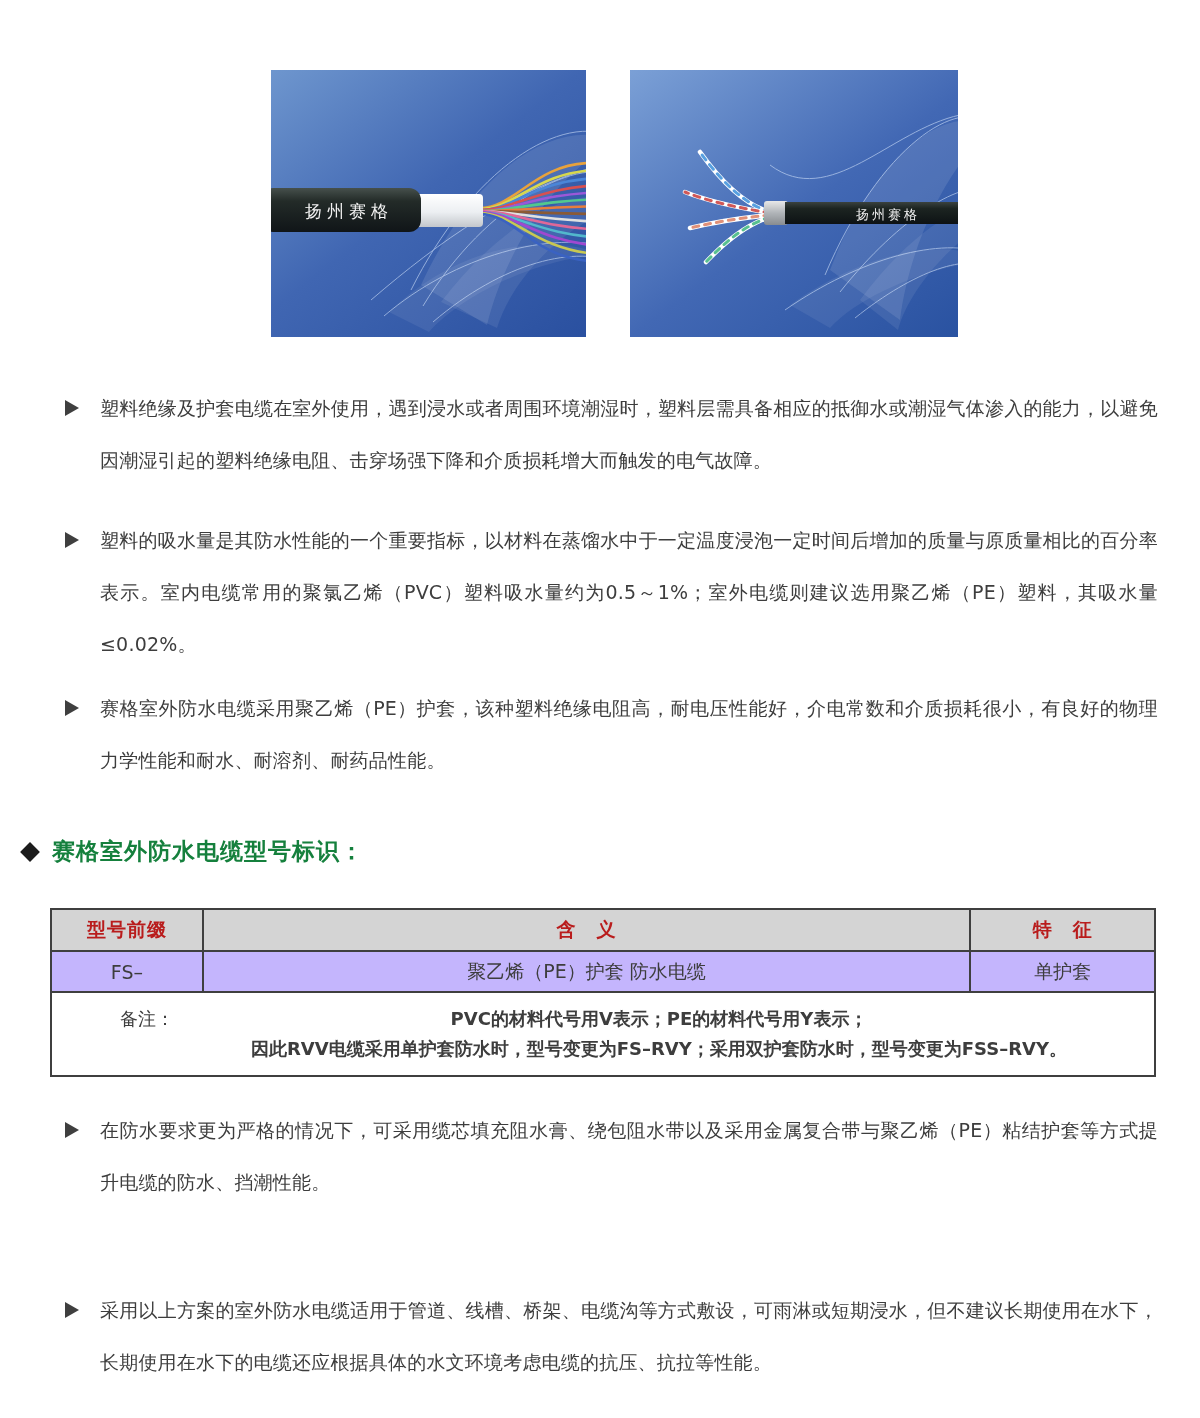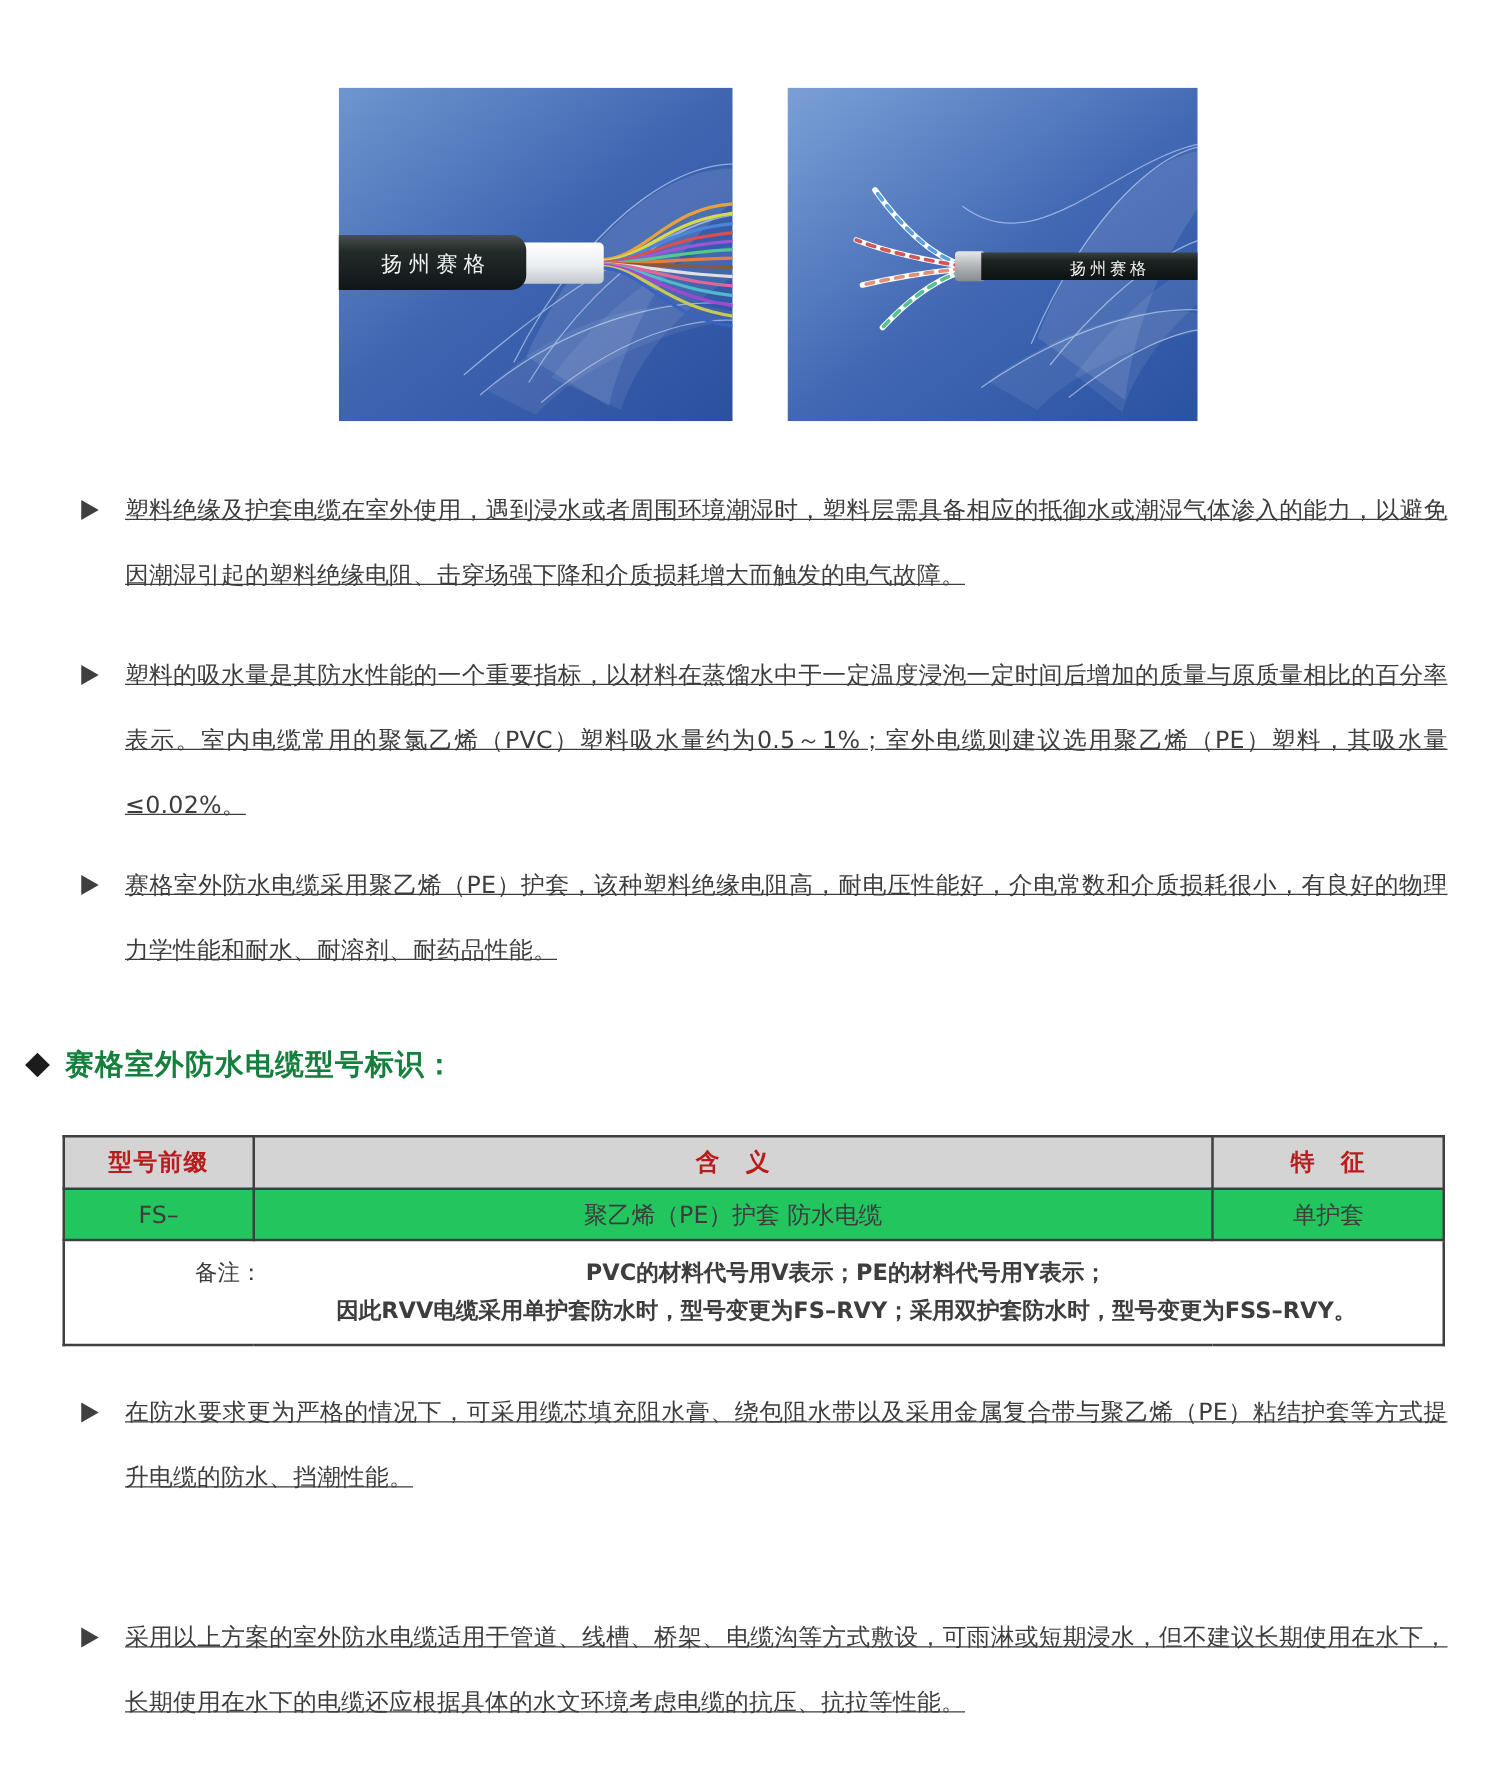--- a/index.html
+++ b/index.html
@@ -16,21 +16,21 @@
 
   
   .photo { position:absolute; top:70px; height:327px; overflow:hidden;padding-left:33px; }
   .photo.left  { left:238px; width:348px; }
   .photo.right { left:597px; width:361px; }
   .photo svg { display:block; }
 
   
   .bullet {
     position:absolute; left:63px; width:1095px;
-    display:flex; align-items:flex-start;text-decoration:underline;
+    display:flex; align-items:flex-start;
   }
   .tri-cell { flex:0 0 37px; position:relative; height:52px; }
   .tri-icon {
     position:absolute; left:2px; top:18px;
     width:0; height:0;
     border-left:14px solid #3f3f3f;
     border-top:8px solid transparent;
     border-bottom:8px solid transparent;
     display:block;
   }
@@ -62,22 +62,22 @@
     border:2px solid #3f3f3f;
     font-size:19px; color:#3d3d3d;
   }
   table.model-table th, table.model-table td {
     border:2px solid #3f3f3f; text-align:center; vertical-align:middle;
   }
   table.model-table th {
     background:#d4d4d4; height:42px; font-weight:700; color:#b91c1c;
     letter-spacing:1px;
   }
-  table.model-table td.data-cell { height:41px; background:#22c55e; }
-  td.note-cell { background:#ffffff; height:80px; text-align:left;padding-left:36px; }
+  table.model-table td.data-cell { height:41px; background:#c4b5fd; }
+  td.note-cell { background:#ffffff; height:80px; text-align:left; }
   .note {
     display:flex; align-items:flex-start;
     padding:11px 10px 11px 68px;
     font-size:18px; line-height:30px; color:#3d3d3d;
   }
   .note-label { flex:0 0 auto; white-space:nowrap; }
   .note-lines { flex:1;font-weight:bold; }
 </style>
 </head>
 <body>

